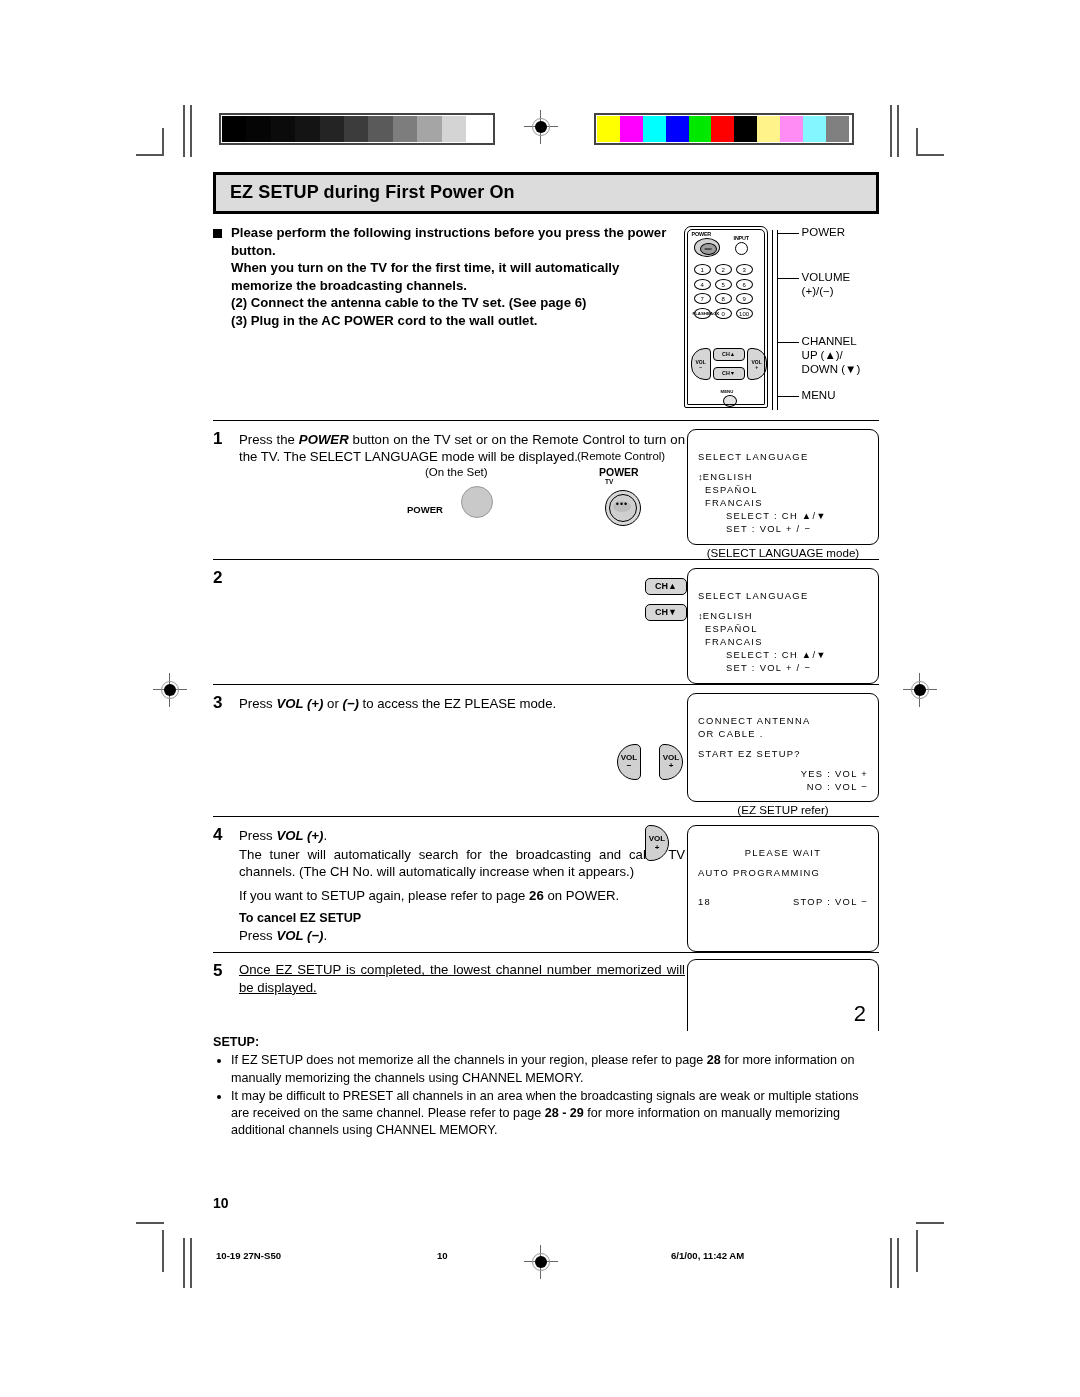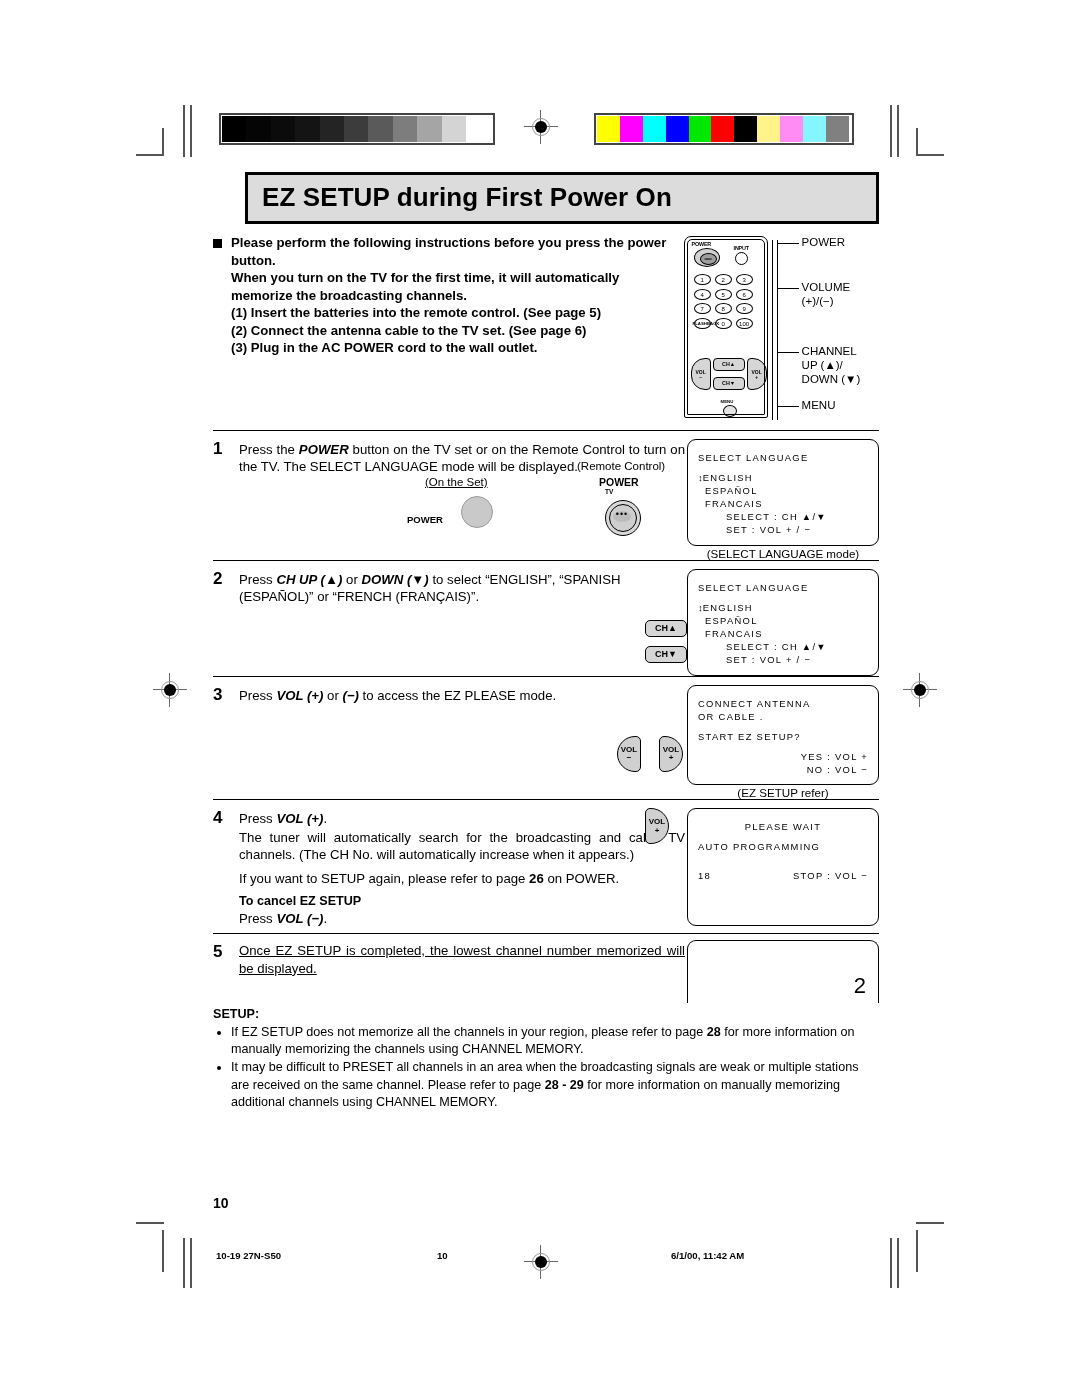--- a/index.html
+++ b/index.html
@@ -62,24 +62,23 @@
     position: absolute;
     left: 213px;
     top: 172px;
     width: 666px;
   }
 
   .title-bar {
     border: 3px solid #000;
     background: #dcdcdc;
     padding: 7px 0 8px 14px;
-    font-size: 26px;
+    font-size: 18px;
     font-weight: bold;
     letter-spacing: 0.1px;
-    margin-left: 32px;
   }
 
   .intro {
     display: flex;
     margin-top: 10px;
   }
   .intro-text {
     width: 460px;
     font-size: 13.2px;
     font-weight: bold;
@@ -226,21 +225,21 @@
 
   .screen-col {
     width: 192px;
     flex: none;
     padding-top: 8px;
     margin-left: 2px;
   }
   .tvscreen {
     border: 1.6px solid #000;
     border-radius: 9px;
-    padding: 12px 10px 8px 10px;
+    padding: 21px 10px 8px 10px;
     font-size: 9.4px;
     letter-spacing: 1.3px;
     line-height: 1.38;
     font-family: "Liberation Sans", sans-serif;
     background: #fff;
   }
   .tvscreen .gap { height: 7px; }
   .tv-caption {
     text-align: center;
     font-size: 11.6px;
@@ -416,21 +415,20 @@
 
   <div class="title-bar">EZ SETUP during First Power On</div>
 
   <div class="intro">
     <div class="intro-text">
       <div class="bullet-row">
         <div class="sq-bullet"></div>
         <div>
           <div>Please perform the following instructions before you press the power button.</div>
           <div>When you turn on the TV for the first time, it will automatically memorize the broadcasting channels.</div>
-          <div>(1) Insert the batteries into the remote control. (See page 5)</div>
           <div>(2) Connect the antenna cable to the TV set.  (See page 6)</div>
           <div>(3) Plug in the AC POWER cord to the wall outlet.</div>
         </div>
       </div>
     </div>
 
     <div class="remote-wrap">
       <div class="remote-body">
         <div class="rc-label" style="left:7px;top:4px;">POWER</div>
         <div class="rc-btn rc-power">
@@ -492,21 +490,21 @@
       <div class="callout-text" style="left:122px;top:165px;">MENU</div>
     </div>
   </div>
 
   <hr class="hr" style="margin-top:6px;">
   <div class="step">
     <div class="step-num">1</div>
     <div class="step-body">
       <p class="just"><span>Press the </span><span class="bi">POWER</span><span> button on the TV set or on the Remote Control to turn on the TV. The SELECT LANGUAGE mode will be displayed.</span></p>
       <div class="power-illus">
-        <div class="callout-text" style="left:186px;top:-6px;text-decoration:underline;">(On the Set)</div>
+        <div class="callout-text" style="left:186px;top:-6px;">(On the Set)</div>
         <div class="callout-text" style="left:338px;top:-22px;">(Remote Control)</div>
         <div class="set-knob"></div>
         <div class="set-knob-lbl">POWER</div>
         <div class="rc-pw-lbl">POWER</div>
         <div class="rc-tv-lbl">TV</div>
         <div class="rc-power-big">
           <div class="in2"></div>
           <div class="in3">•••</div>
         </div>
       </div>
@@ -522,21 +520,20 @@
         <div class="indent">SET        : VOL + / −</div>
       </div>
       <div class="tv-caption">(SELECT LANGUAGE mode)</div>
     </div>
   </div>
 
   <hr class="hr">
   <div class="step">
     <div class="step-num">2</div>
     <div class="step-body">
-      <p><span>Press </span><span class="bi">CH UP (▲)</span><span> or </span><span class="bi">DOWN (▼)</span><span> to select “ENGLISH”, “SPANISH (ESPAÑOL)” or “FRENCH (FRANÇAIS)”.</span></p>
       <div style="position:relative;height:58px;">
         <div class="key-ch" style="position:absolute;left:406px;top:8px;">CH▲</div>
         <div class="key-ch" style="position:absolute;left:406px;top:34px;">CH▼</div>
       </div>
     </div>
     <div class="screen-col">
       <div class="tvscreen">
         <div>SELECT  LANGUAGE</div>
         <div class="gap"></div>
         <div><span class="arrow-mark">↕</span><span>ENGLISH</span></div>

